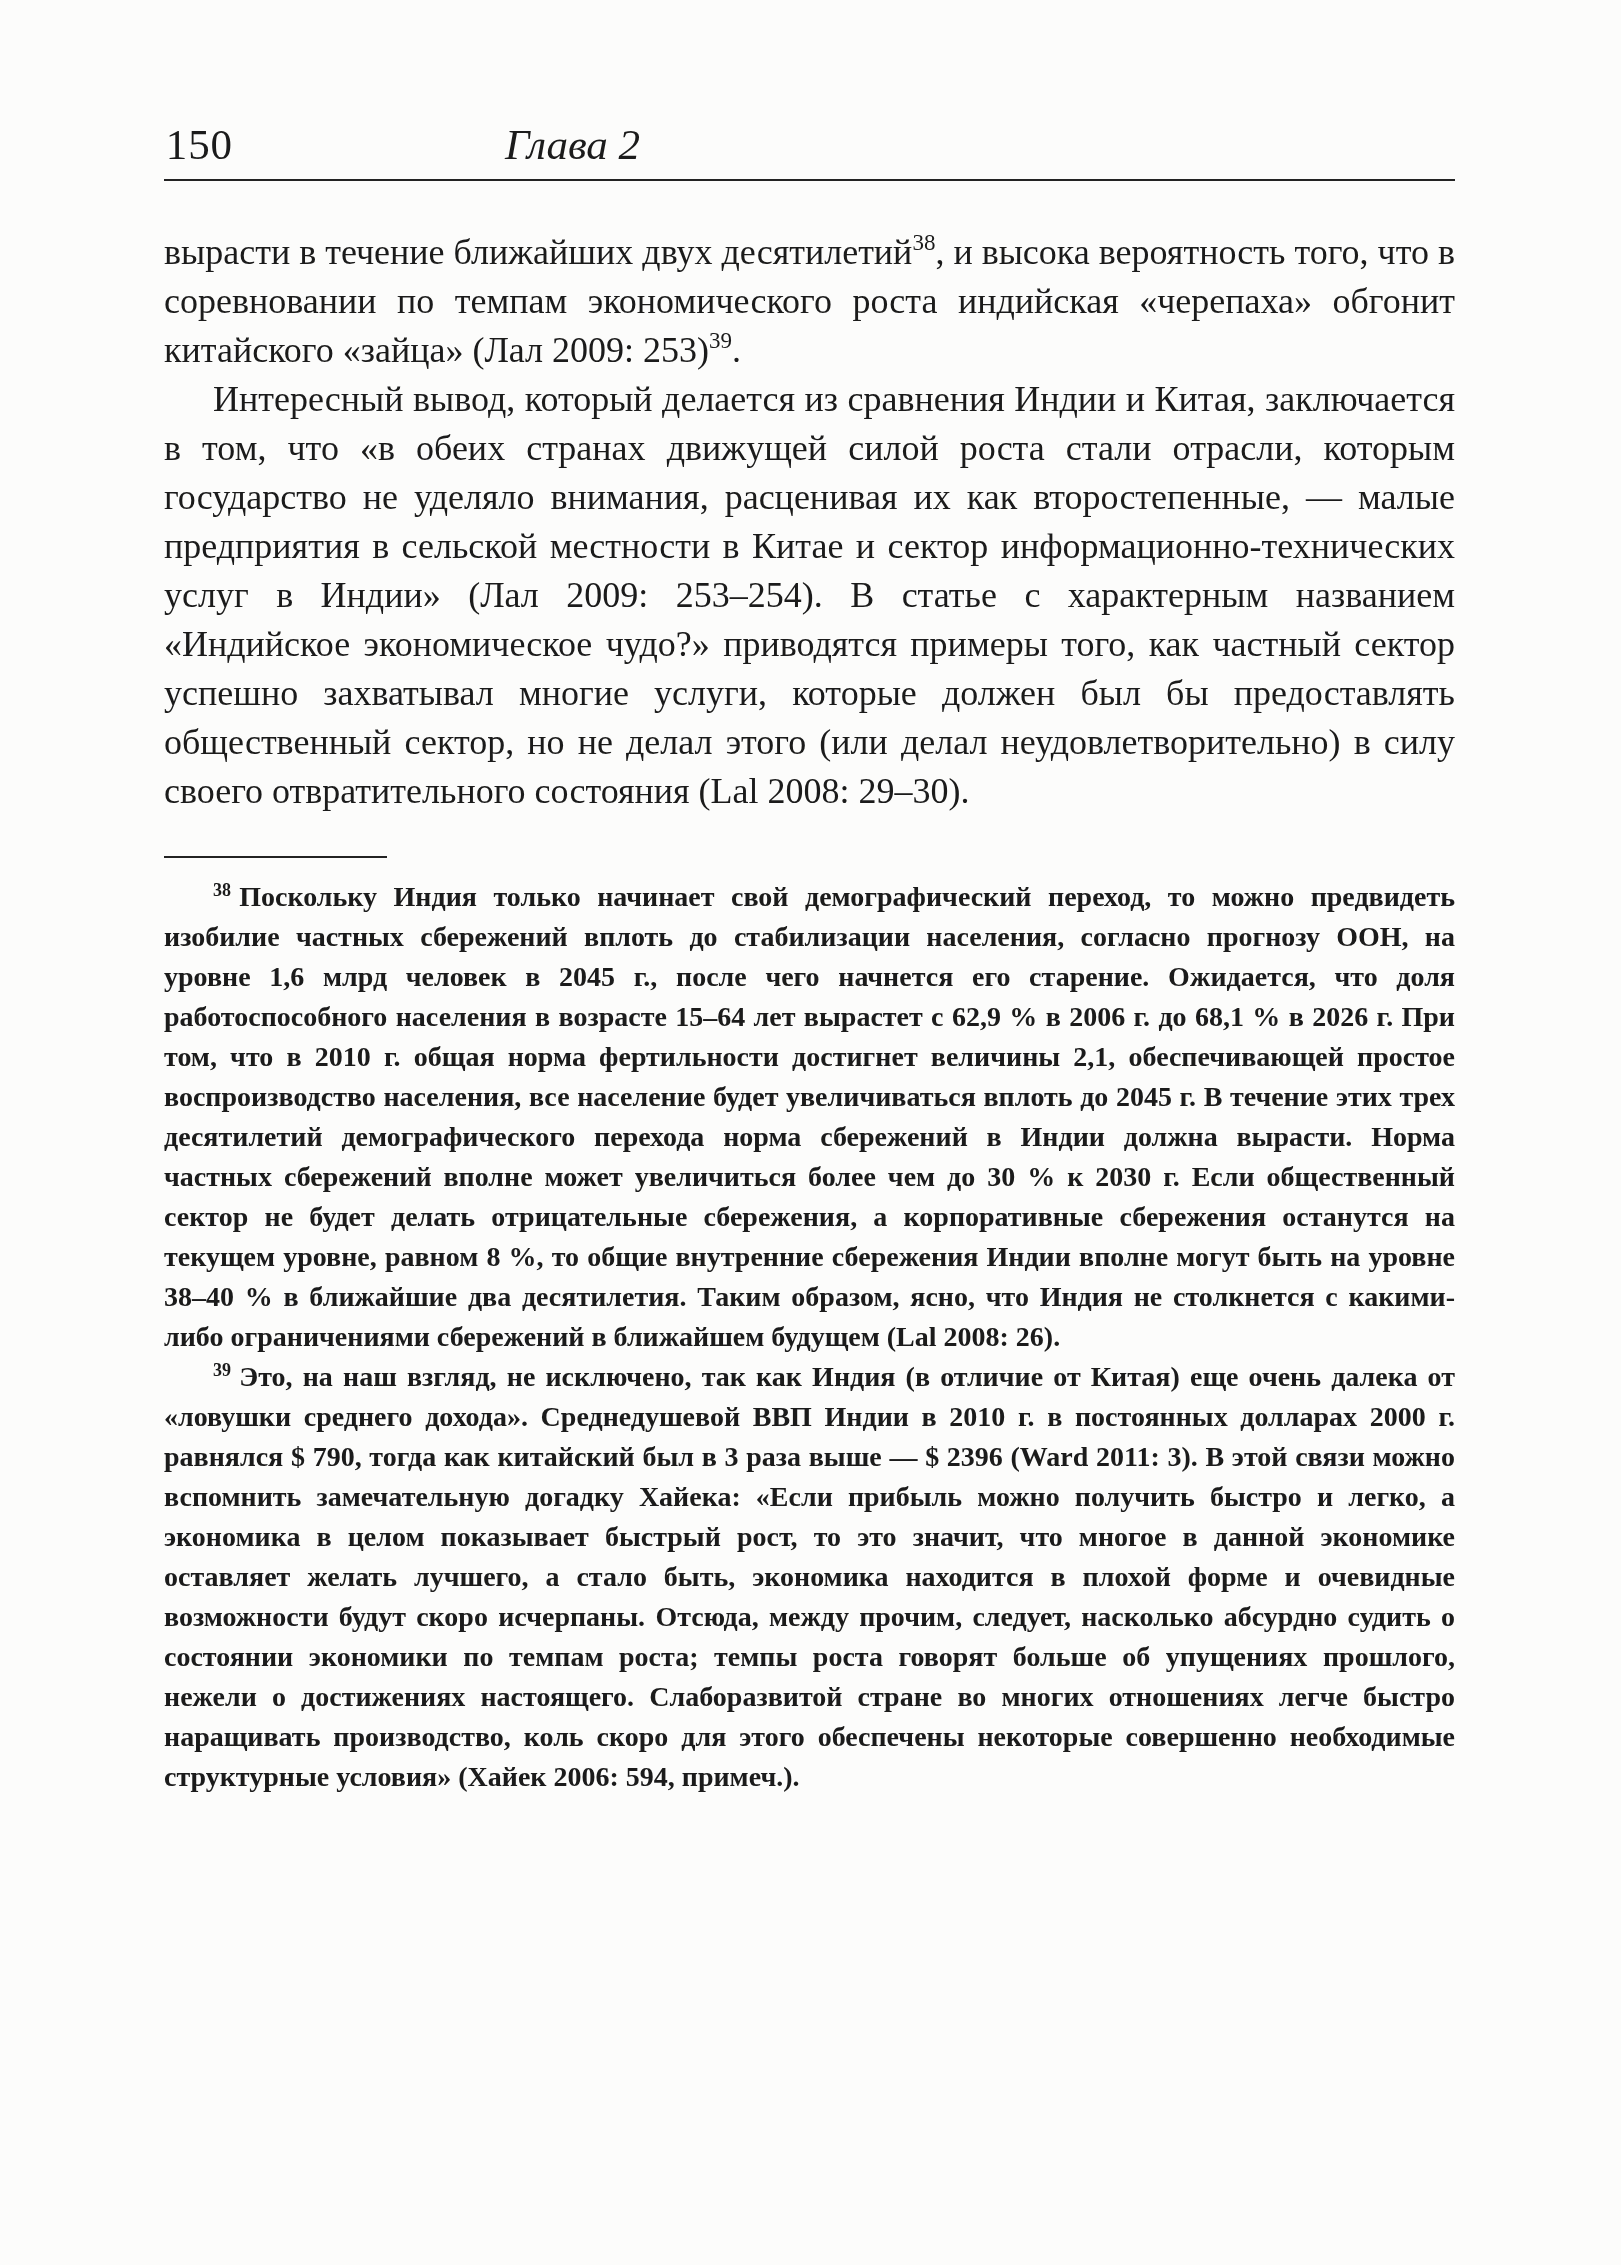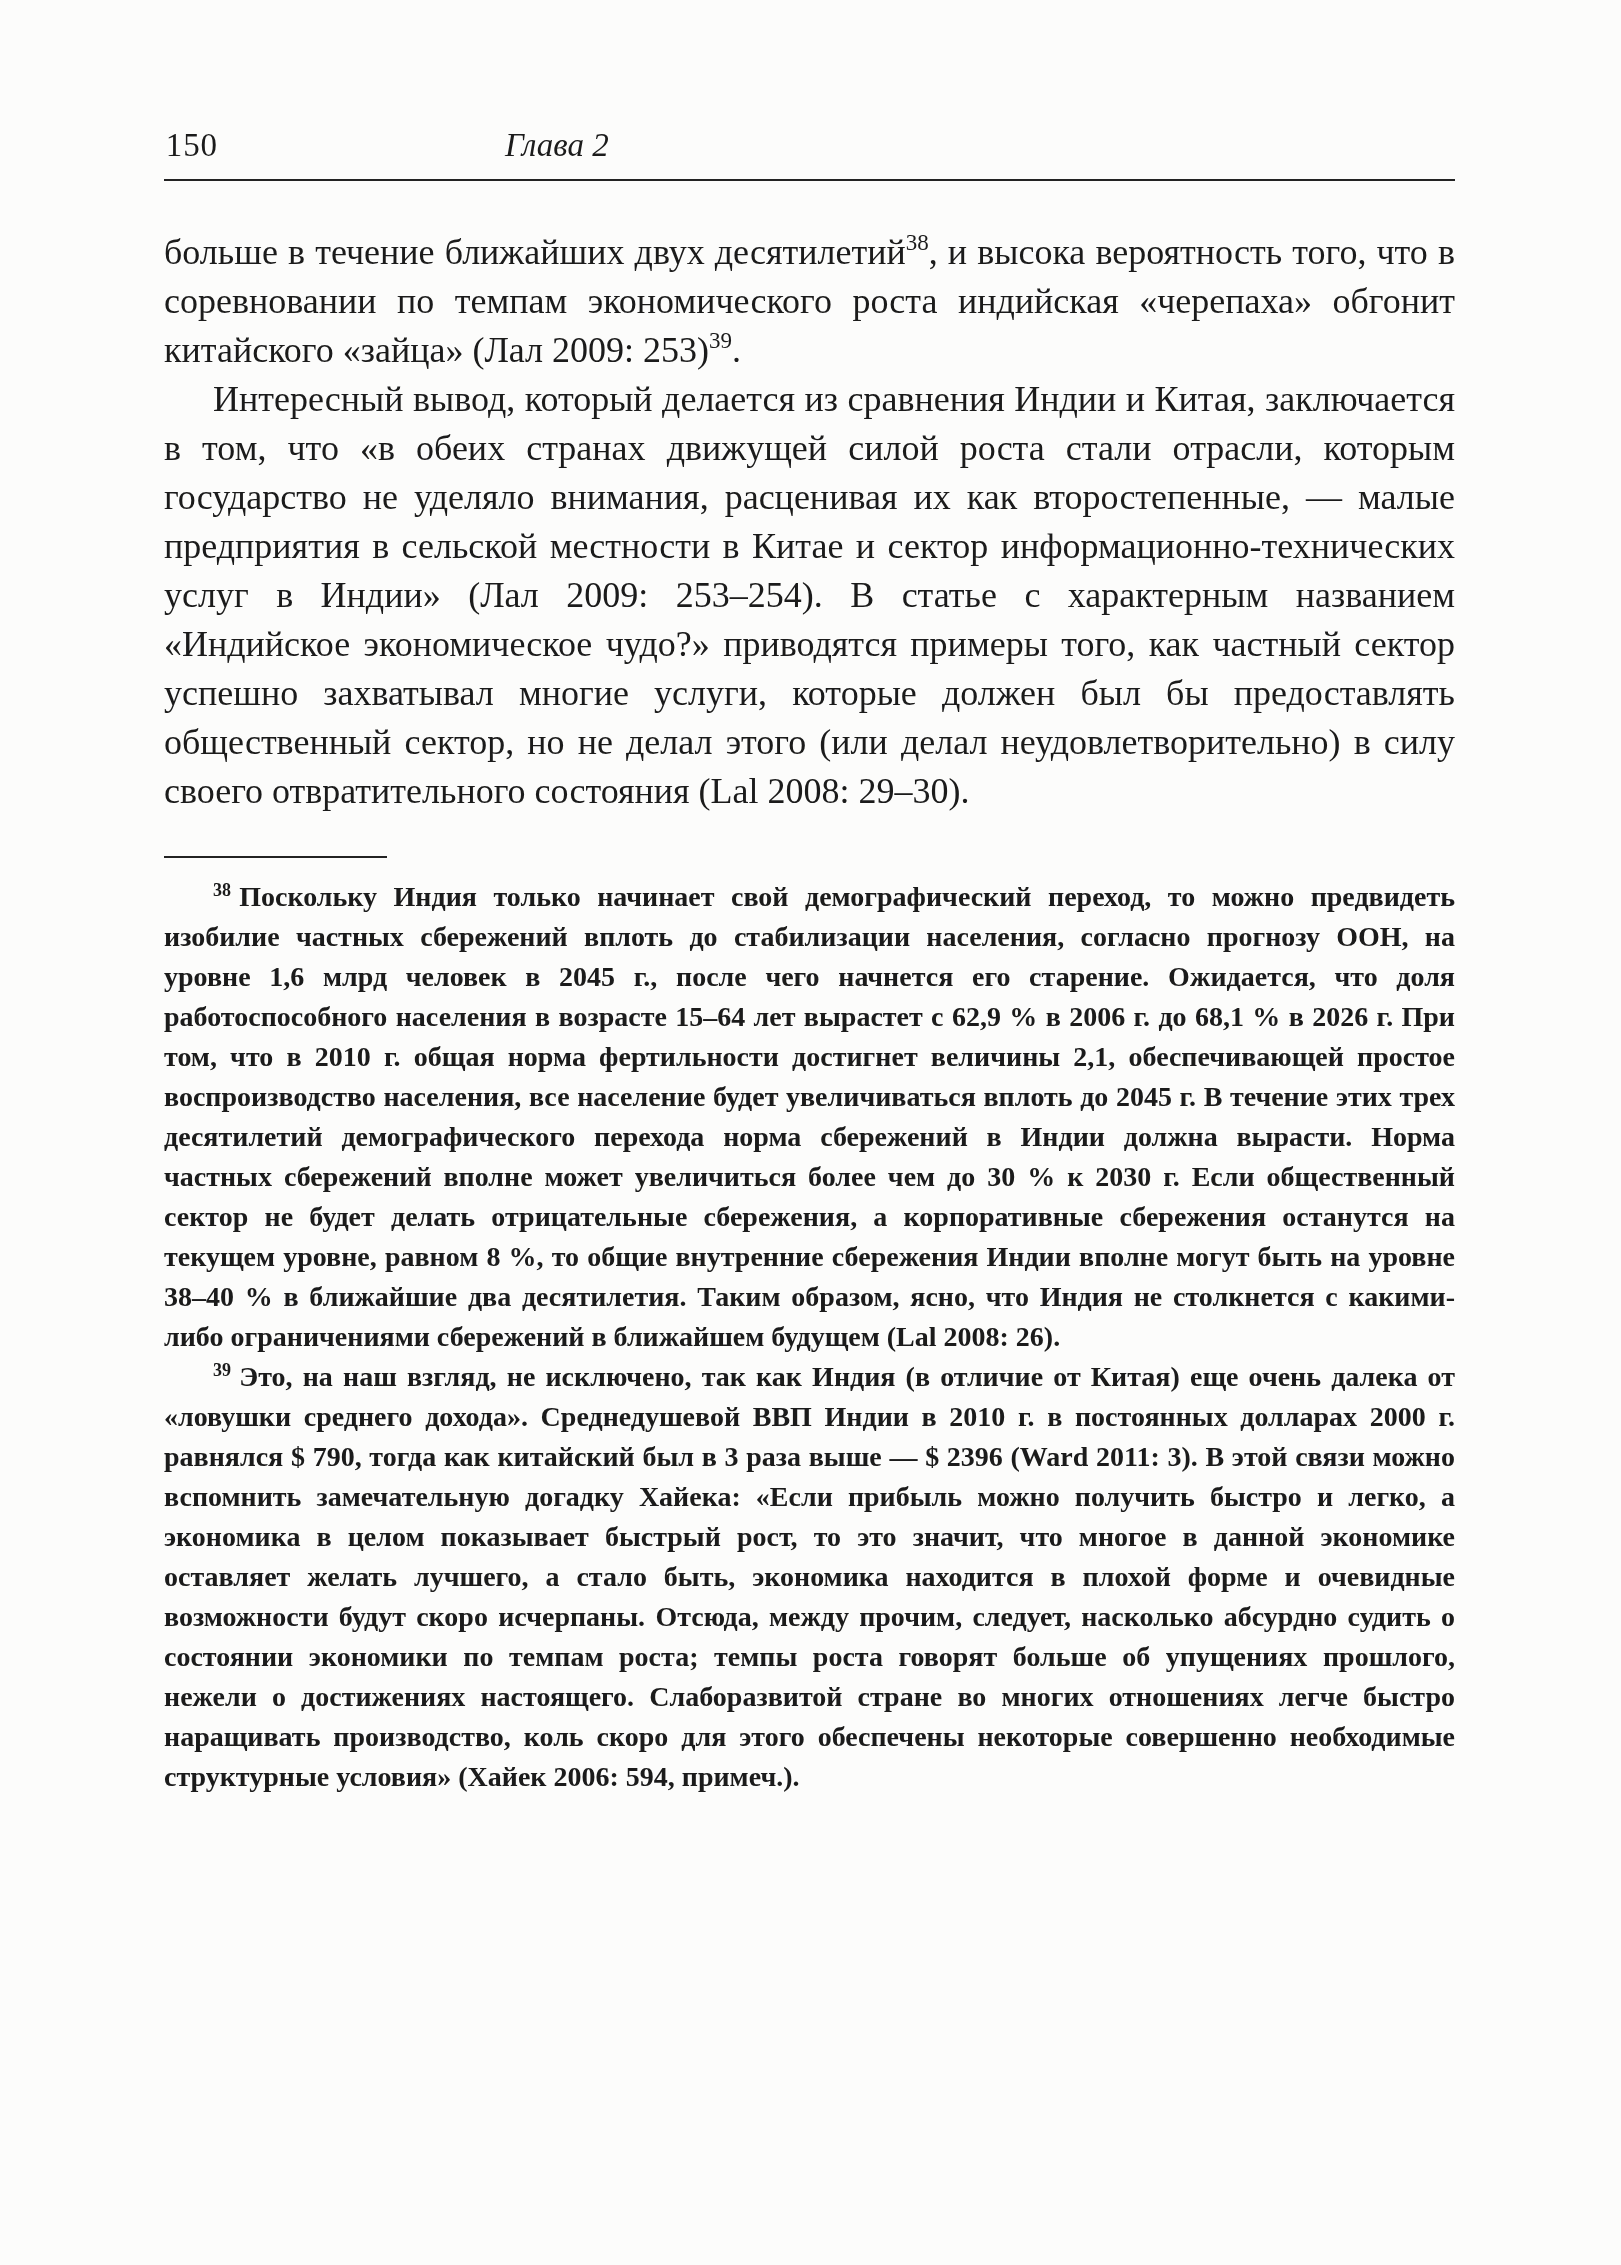--- a/index.html
+++ b/index.html
@@ -18,21 +18,21 @@
   }
   .content {
     position: absolute;
     left: 164px;
     top: 124px;
     width: 1291px;
   }
   .running-head {
     position: relative;
     height: 55px;
-    font-size: 33px;
+    font-size: 43px;
     line-height: 38px;
     border-bottom: 2.7px solid #232323;
   }
   .page-num {
     position: absolute;
     left: 1.8px;
     top: 1.8px;
     letter-spacing: 0.9px;
   }
   .chapter {
@@ -89,21 +89,21 @@
 
 <div class="page">
   <div class="content">
 
     <header class="running-head">
       <span class="page-num">150</span>
       <span class="chapter">Глава 2</span>
     </header>
 
     <main class="body-text">
-      <p class="para"><span>больше в течение ближайших двух десятилетий</span><sup class="fn-ref">38</sup><span>, и высока вероятность того, что в соревновании по темпам экономического роста индийская «черепаха» обгонит китайского «зайца» (Лал 2009: 253)</span><sup class="fn-ref">39</sup><span>.</span></p>
+      <p class="para"><span>вырасти в течение ближайших двух десятилетий</span><sup class="fn-ref">38</sup><span>, и высока вероятность того, что в соревновании по темпам экономического роста индийская «черепаха» обгонит китайского «зайца» (Лал 2009: 253)</span><sup class="fn-ref">39</sup><span>.</span></p>
 
       <p class="para indent">Интересный вывод, который делается из сравнения Индии и Китая, заключается в том, что «в обеих странах движущей силой роста стали отрасли, которым государство не уделяло внимания, расценивая их как второстепенные, — малые предприятия в сельской местности в Китае и сектор информационно-технических услуг в Индии» (Лал 2009: 253–254). В статье с характерным названием «Индийское экономическое чудо?» приводятся примеры того, как частный сектор успешно захватывал многие услуги, которые должен был бы предоставлять общественный сектор, но не делал этого (или делал неудовлетворительно) в силу своего отвратительного состояния (Lal 2008: 29–30).</p>
     </main>
 
     <div class="footnote-sep"></div>
 
     <section class="footnotes">
       <p class="footnote"><sup class="fn-marker">38</sup><span>Поскольку Индия только начинает свой демографический переход, то можно предвидеть изобилие частных сбережений вплоть до стабилизации населения, согласно прогнозу ООН, на уровне 1,6 млрд человек в 2045 г., после чего начнется его старение. Ожидается, что доля работоспособного населения в возрасте 15–64 лет вырастет с 62,9 % в 2006 г. до 68,1 % в 2026 г. При том, что в 2010 г. общая норма фертильности достигнет величины 2,1, обеспечивающей простое воспроизводство населения, все население будет увеличиваться вплоть до 2045 г. В течение этих трех десятилетий демографического перехода норма сбережений в Индии должна вырасти. Норма частных сбережений вполне может увеличиться более чем до 30 % к 2030 г. Если общественный сектор не будет делать отрицательные сбережения, а корпоративные сбережения останутся на текущем уровне, равном 8 %, то общие внутренние сбережения Индии вполне могут быть на уровне 38–40 % в ближайшие два десятилетия. Таким образом, ясно, что Индия не столкнется с какими-либо ограничениями сбережений в ближайшем будущем (Lal 2008: 26).</span></p>
 
       <p class="footnote"><sup class="fn-marker">39</sup><span>Это, на наш взгляд, не исключено, так как Индия (в отличие от Китая) еще очень далека от «ловушки среднего дохода». Среднедушевой ВВП Индии в 2010 г. в постоянных долларах 2000 г. равнялся $ 790, тогда как китайский был в 3 раза выше — $ 2396 (Ward 2011: 3). В этой связи можно вспомнить замечательную догадку Хайека: «Если прибыль можно получить быстро и легко, а экономика в целом показывает быстрый рост, то это значит, что многое в данной экономике оставляет желать лучшего, а стало быть, экономика находится в плохой форме и очевидные возможности будут скоро исчерпаны. Отсюда, между прочим, следует, насколько абсурдно судить о состоянии экономики по темпам роста; темпы роста говорят больше об упущениях прошлого, нежели о достижениях настоящего. Слаборазвитой стране во многих отношениях легче быстро наращивать производство, коль скоро для этого обеспечены некоторые совершенно необходимые структурные условия» (Хайек 2006: 594, примеч.).</span></p>

